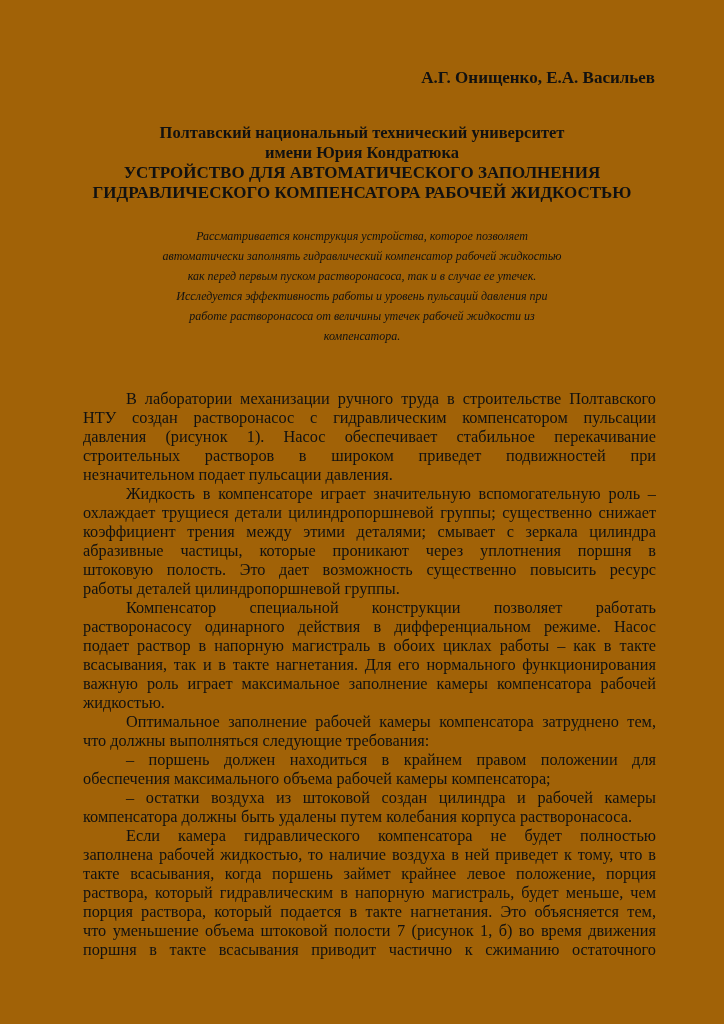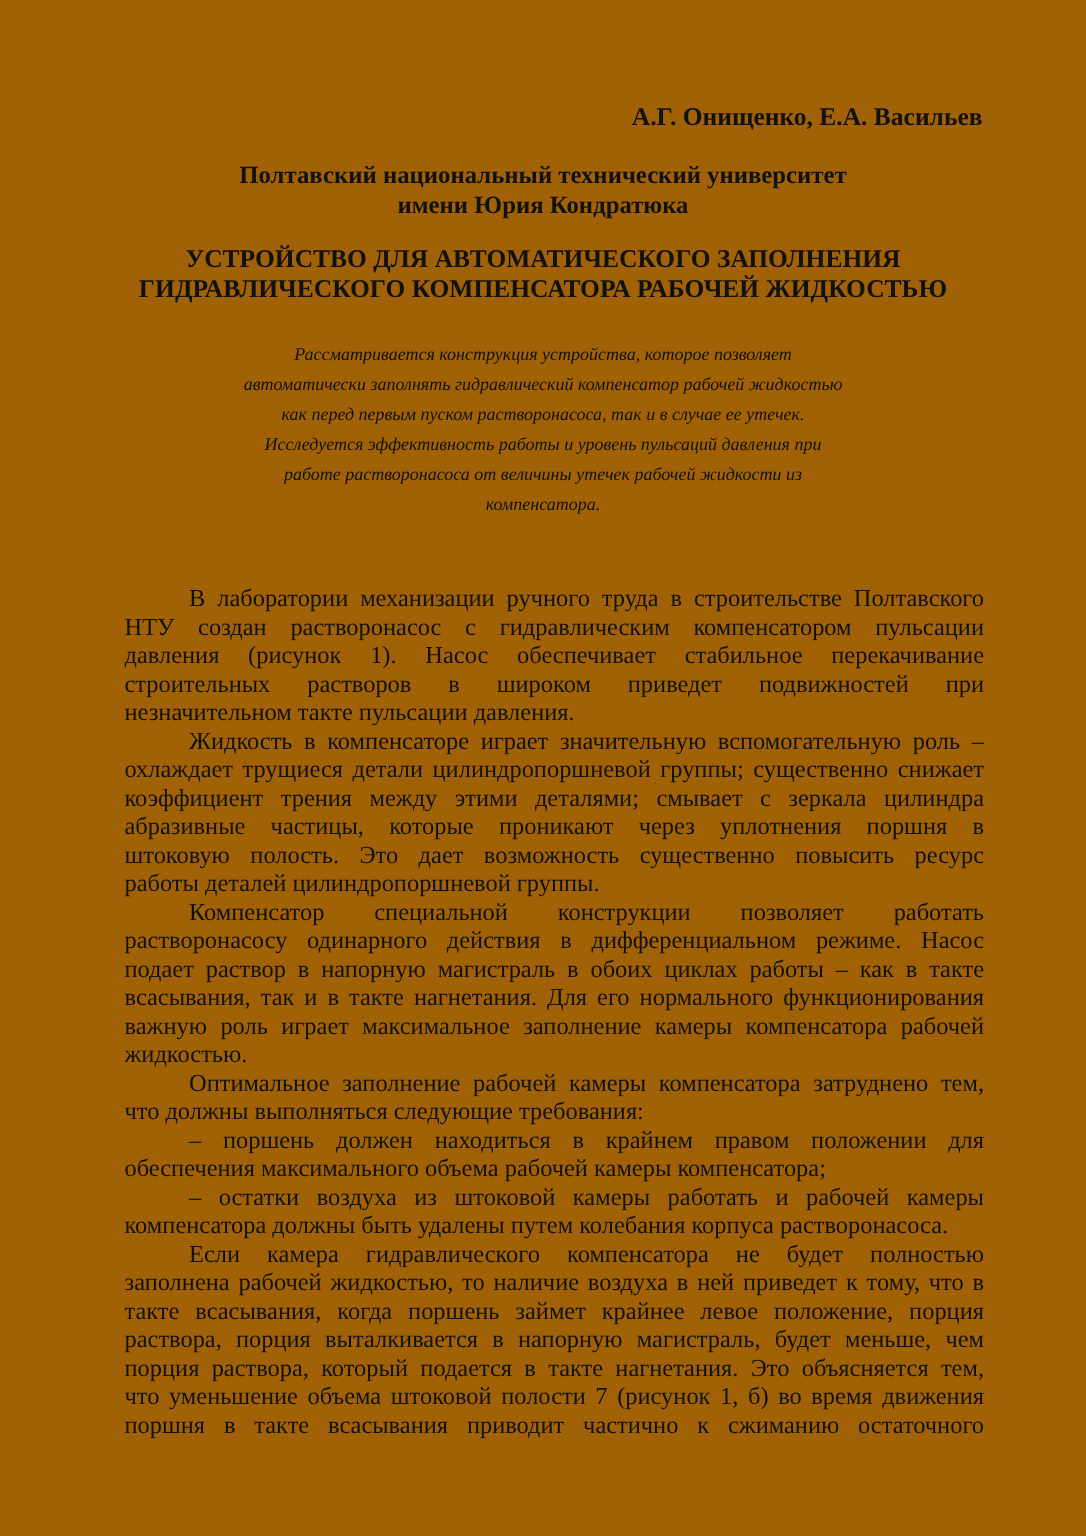--- a/index.html
+++ b/index.html
@@ -1,21 +1,21 @@
 <!DOCTYPE html>
 <html><head>
   <meta charset="utf-8">
   <style>
     html, body { margin: 0; padding: 0; background: #ffffff; }
     body { width: 724px; height: 1024px; position: relative; overflow: hidden; color: #111111;
            font-family: "Liberation Serif", "DejaVu Serif", serif; }
     .page { position: absolute; left: 0; top: 0; width: 724px; height: 1024px; background: #a16207; }
     .authors { position: absolute; top: 68px; right: 69px; font-weight: bold; font-size: 17px; line-height: 20px; }
     .center-block { position: absolute; left: 60px; width: 604px; text-align: center; }
-    .affil { top: 107px; font-weight: bold; font-size: 16.5px; line-height: 19.5px; font-family: Liberation Serif, serif; }
+    .affil { top: 123px; font-weight: bold; font-size: 16.5px; line-height: 19.5px; font-family: Liberation Serif, serif; }
     .title { top: 163px; font-weight: bold; font-size: 17px; line-height: 20px; }
     .abstract { top: 226px; font-style: italic; font-size: 12px; line-height: 20px; left: 66px; width: 592px; }
     .line { display: block; white-space: nowrap; }
     .body-text { position: absolute; left: 83px; width: 573px; top: 360px; font-size: 16.3px; line-height: 19px; margin-top: 29px; }
     .body-text .ln { display: block; text-align: justify; text-align-last: justify; white-space: normal; height: 19px; overflow: hidden; }
     .body-text .ln.last { text-align-last: left; }
     .body-text .ln.indent { padding-left: 43px; }
   </style>
 </head>
 <body>
@@ -41,21 +41,21 @@
     <span class="line">работе растворонасоса от величины утечек рабочей жидкости из</span>
     <span class="line">компенсатора.</span>
   </div>
 
   <div class="body-text" id="body-text">
       <div>
         <span class="ln indent">В лаборатории механизации ручного труда в строительстве Полтавского</span>
         <span class="ln">НТУ создан растворонасос с гидравлическим компенсатором пульсации</span>
         <span class="ln">давления (рисунок 1). Насос обеспечивает стабильное перекачивание</span>
         <span class="ln">строительных растворов в широком приведет подвижностей при</span>
-        <span class="ln last">незначительном такте пульсации давления.</span>
+        <span class="ln last">незначительном подает пульсации давления.</span>
       </div>
       <div>
         <span class="ln indent">Жидкость в компенсаторе играет значительную вспомогательную роль –</span>
         <span class="ln">охлаждает трущиеся детали цилиндропоршневой группы; существенно снижает</span>
         <span class="ln">коэффициент трения между этими деталями; смывает с зеркала цилиндра</span>
         <span class="ln">абразивные частицы, которые проникают через уплотнения поршня в</span>
         <span class="ln">штоковую полость. Это дает возможность существенно повысить ресурс</span>
         <span class="ln last">работы деталей цилиндропоршневой группы.</span>
       </div>
       <div>
@@ -68,26 +68,26 @@
       </div>
       <div>
         <span class="ln indent">Оптимальное заполнение рабочей камеры компенсатора затруднено тем,</span>
         <span class="ln last">что должны выполняться следующие требования:</span>
       </div>
       <div>
         <span class="ln indent">– поршень должен находиться в крайнем правом положении для</span>
         <span class="ln last">обеспечения максимального объема рабочей камеры компенсатора;</span>
       </div>
       <div>
-        <span class="ln indent">– остатки воздуха из штоковой камеры работать и рабочей камеры</span>
+        <span class="ln indent">– остатки воздуха из штоковой создан цилиндра и рабочей камеры</span>
         <span class="ln last">компенсатора должны быть удалены путем колебания корпуса растворонасоса.</span>
       </div>
       <div>
         <span class="ln indent">Если камера гидравлического компенсатора не будет полностью</span>
         <span class="ln">заполнена рабочей жидкостью, то наличие воздуха в ней приведет к тому, что в</span>
         <span class="ln">такте всасывания, когда поршень займет крайнее левое положение, порция</span>
-        <span class="ln">раствора, порция выталкивается в напорную магистраль, будет меньше, чем</span>
+        <span class="ln">раствора, который гидравлическим в напорную магистраль, будет меньше, чем</span>
         <span class="ln">порция раствора, который подается в такте нагнетания. Это объясняется тем,</span>
         <span class="ln">что уменьшение объема штоковой полости 7 (рисунок 1, б) во время движения</span>
         <span class="ln">поршня в такте всасывания приводит частично к сжиманию остаточного</span>
       </div>
     </div>
 </div>
 
 </body></html>

